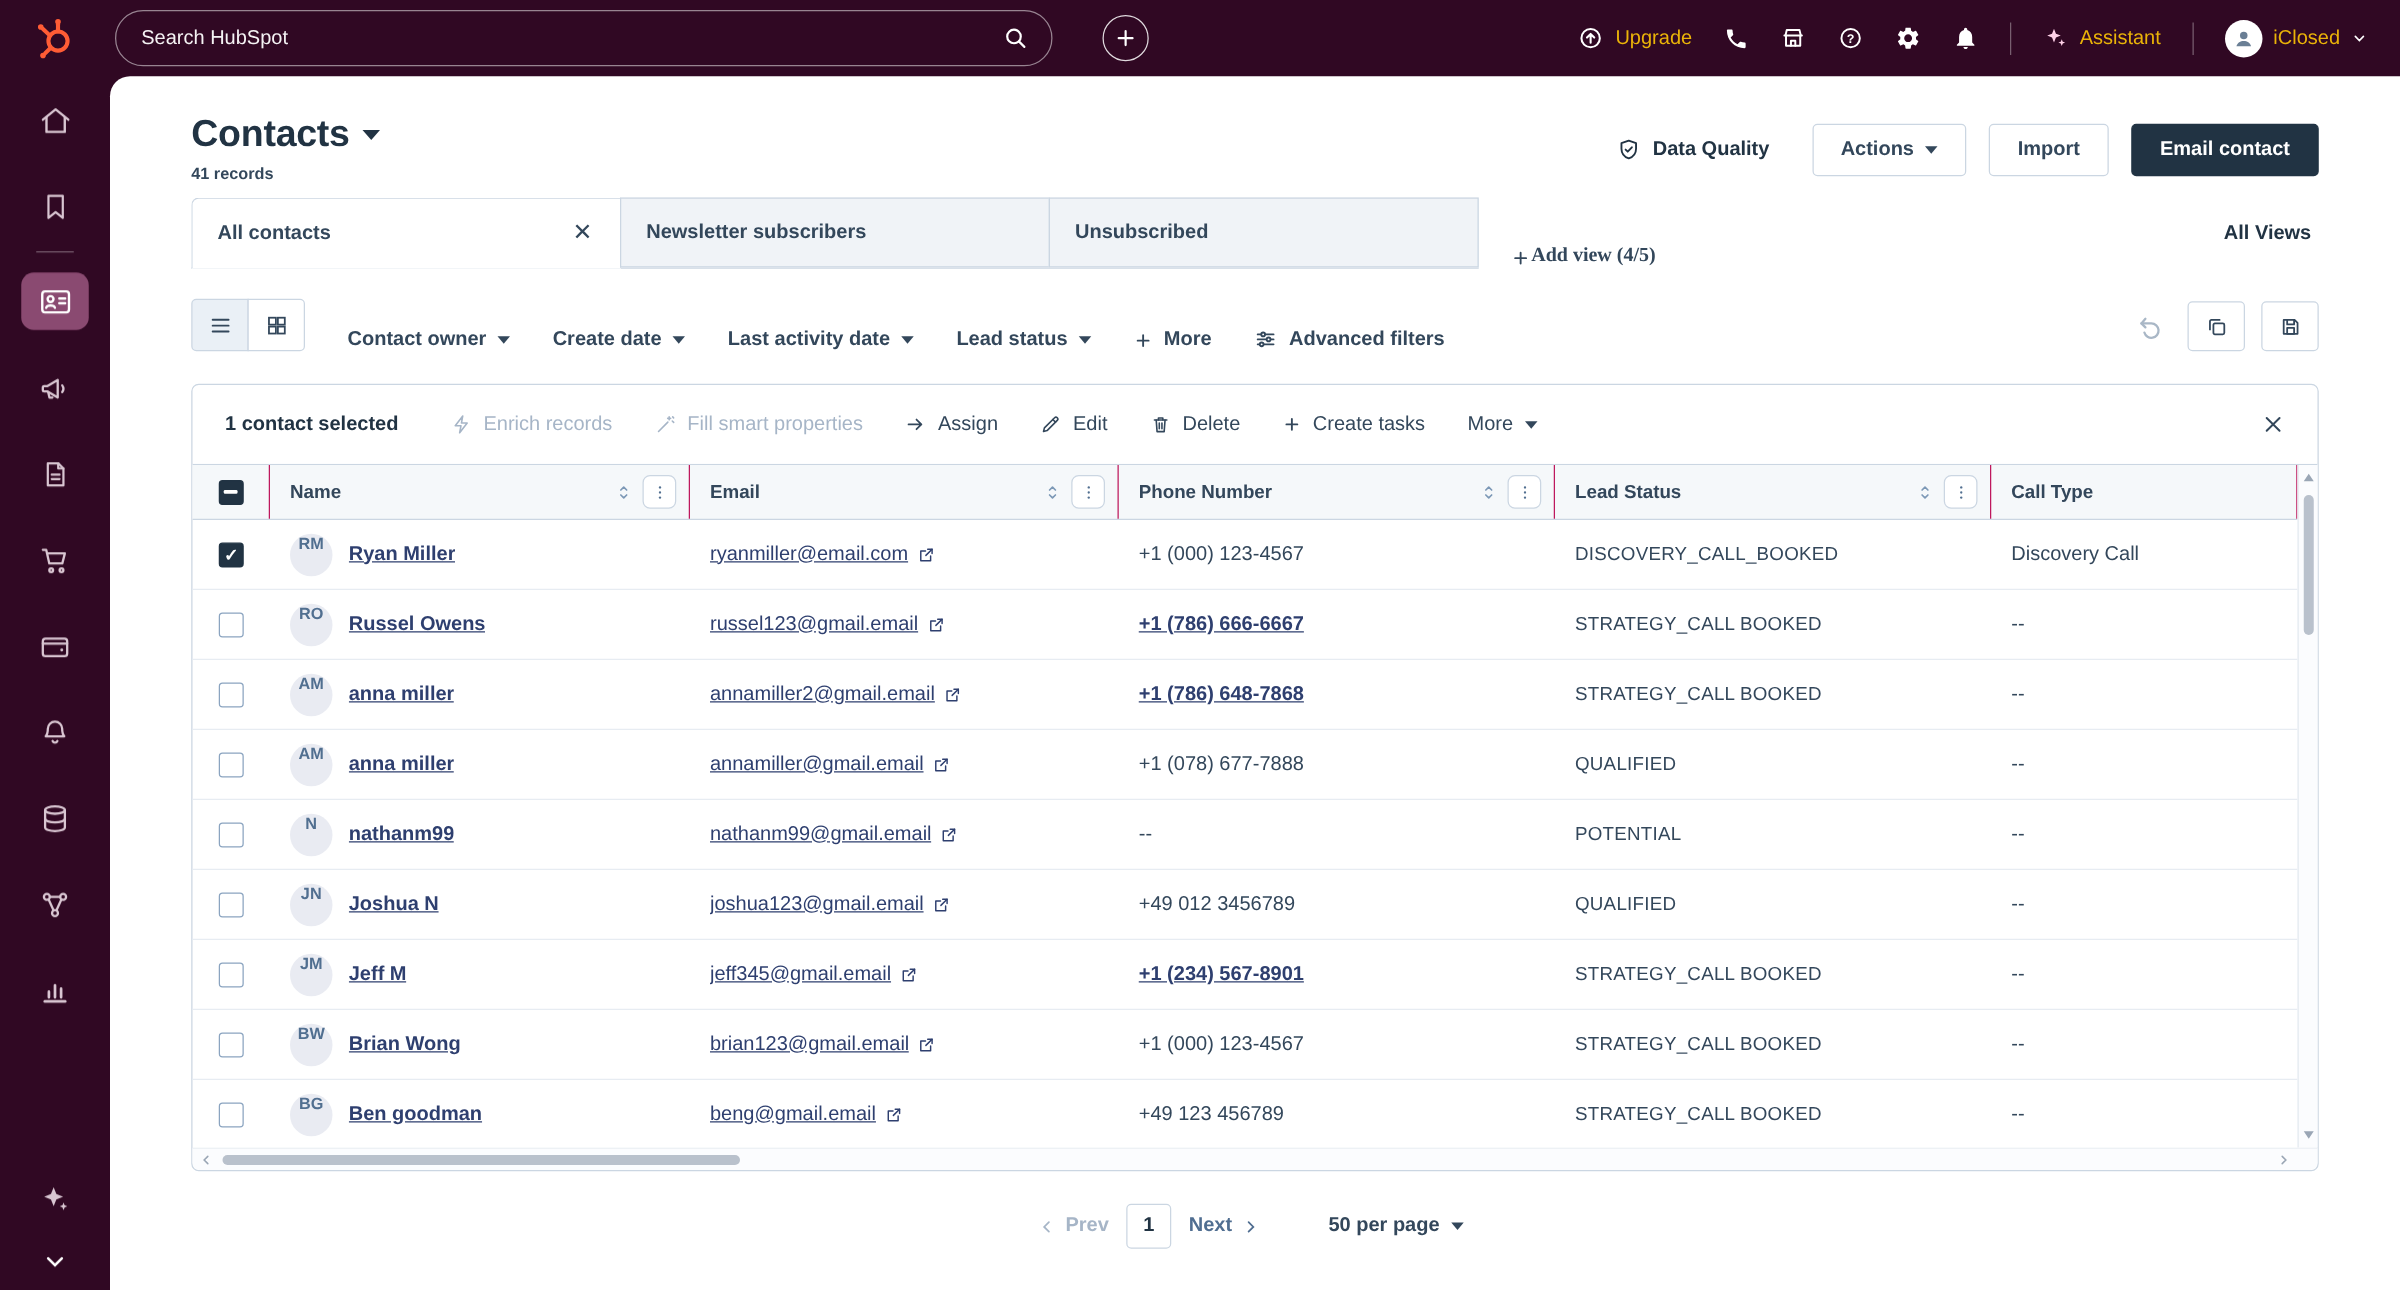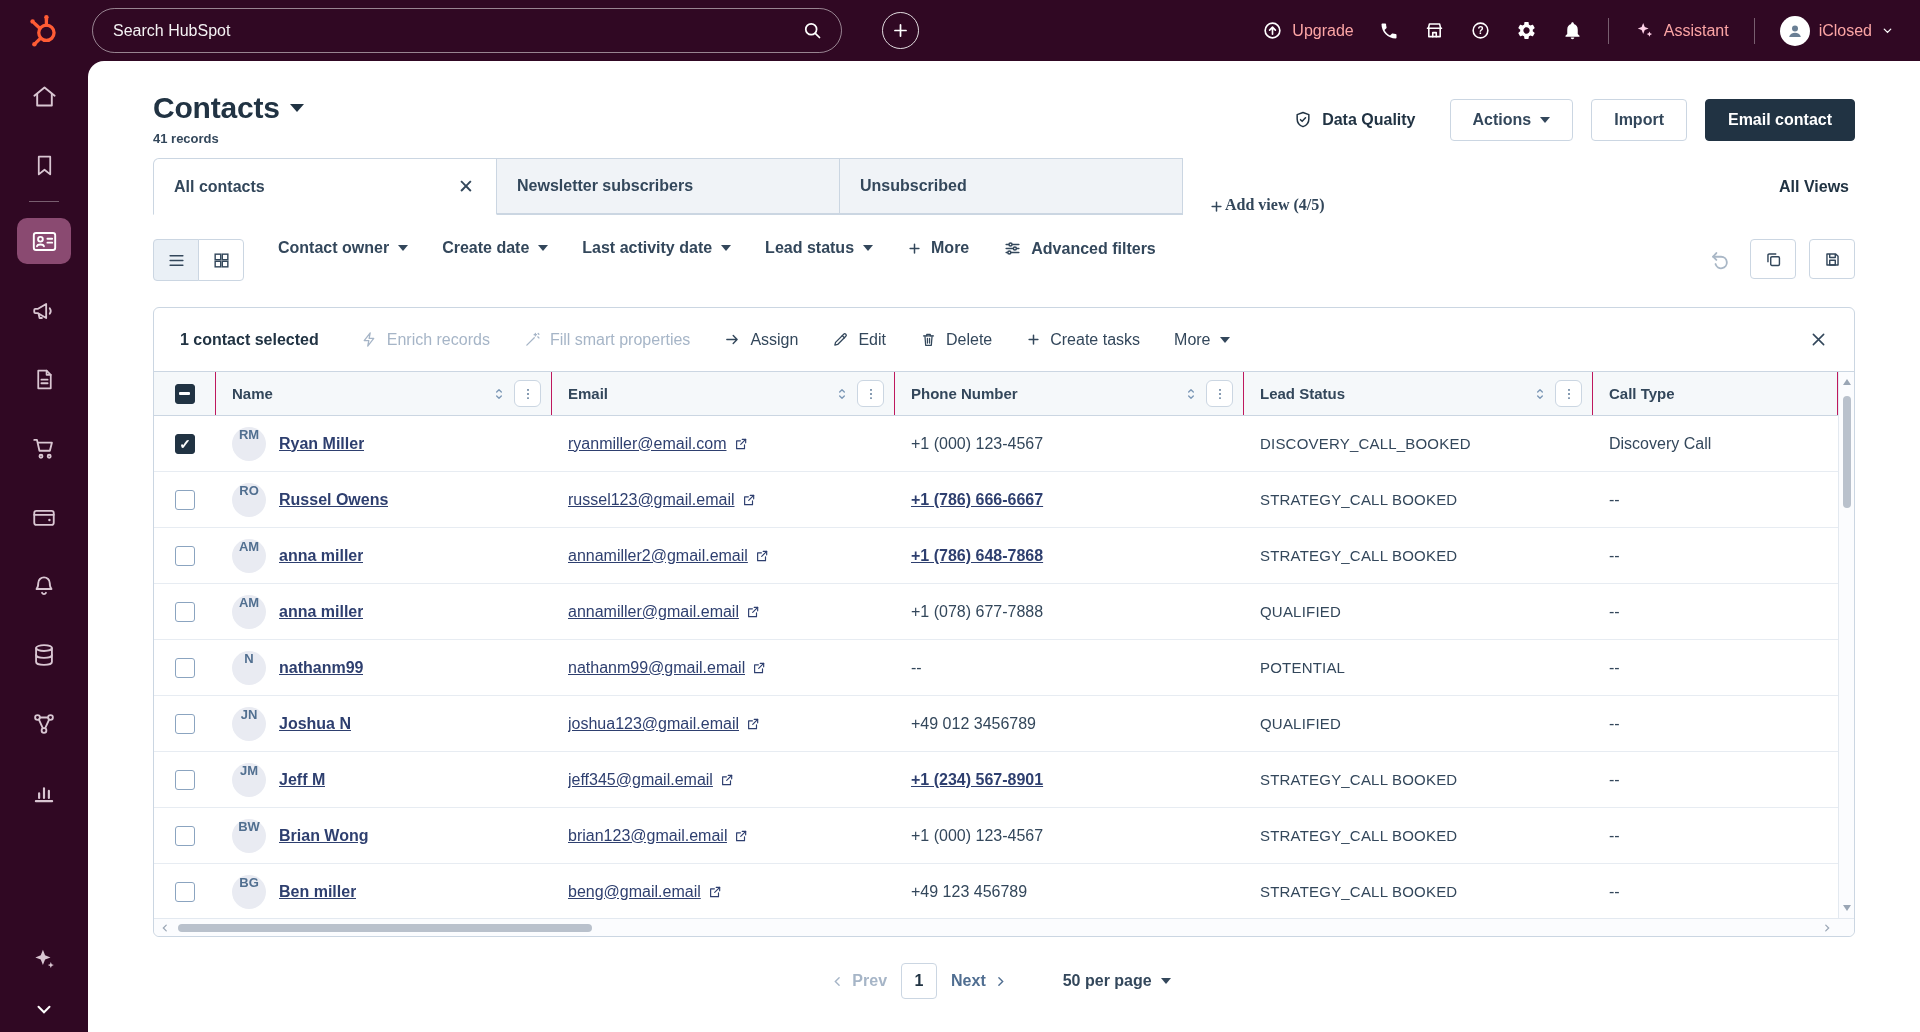--- a/index.html
+++ b/index.html
@@ -14,21 +14,21 @@
   svg{display:block;}
 
   
   .topbar{height:61px;display:flex;align-items:center;}
   .logo-box{width:88px;display:flex;align-items:center;justify-content:center;}
   .searchbar{width:750px;height:45px;border:1px solid rgba(255,255,255,.5);border-radius:24px;display:flex;align-items:center;padding:0 18px;margin-left:4px;}
   .searchbar input{flex:1;background:transparent;border:none;outline:none;color:#fff;font-size:16px;font-family:inherit;}
   .searchbar input::placeholder{color:#fff;opacity:.95;}
   .tb-plus{width:37px;height:37px;border:1.6px solid rgba(255,255,255,.85);border-radius:50%;margin-left:40px;background:transparent;display:flex;align-items:center;justify-content:center;padding:0;}
   .tb-right{margin-left:auto;display:flex;align-items:center;gap:25px;padding-right:26px;}
-  .tb-item{display:flex;align-items:center;gap:9px;color:#fca5a5;font-size:16px;font-weight:500;background:none;border:none;font-family:inherit;padding:0;}
+  .tb-item{display:flex;align-items:center;gap:9px;color:#eab308;font-size:16px;font-weight:500;background:none;border:none;font-family:inherit;padding:0;}
   .tb-divider{width:1px;height:26px;background:rgba(255,255,255,.35);}
   .avatar-top{width:30px;height:30px;border-radius:50%;background:#fff;display:flex;align-items:center;justify-content:center;}
 
   
   .sidebar{position:fixed;left:0;top:61px;bottom:0;width:88px;display:flex;flex-direction:column;align-items:center;padding-top:22px;color:#d9c6d2;}
   .nav-item{margin-bottom:43px;background:none;border:none;color:#d9c6d2;padding:0;display:flex;align-items:center;justify-content:center;}
   .nav-item.active{background:#8a4a71;width:54px;height:46px;border-radius:10px;color:#fff;margin-bottom:34px;margin-top:-6px;}
   .nav-divider{width:30px;height:1px;background:rgba(255,255,255,.35);margin:-20px 0 22px;}
   .nav-spacer{flex:1;}
   .nav-bottom{margin-bottom:26px;}
@@ -54,21 +54,21 @@
   .tabs{display:flex;border-bottom:1px solid #cbd6e2;}
   .tab{width:344px;height:56px;background:#f0f3f7;border:1px solid #cbd6e2;margin-left:-1px;display:flex;align-items:center;padding:0 20px;cursor:default;}
   .tab:first-child{margin-left:0;border-top-left-radius:6px;}
   .tab.active{background:#fff;border-bottom:1px solid #fff;margin-bottom:-1px;height:57px;justify-content:space-between;}
   .tab-label{font-size:16px;font-weight:600;color:#33475b;white-space:nowrap;overflow:hidden;text-overflow:ellipsis;}
   .tab-close{color:#33475b;font-size:19px;line-height:1;background:none;border:none;padding:0 2px;font-family:inherit;}
   .add-view{display:flex;align-items:flex-end;gap:1px;font-weight:600;font-size:16px;color:#33475b;height:56px;margin-left:20px;background:none;border:none;font-family:Liberation Serif, serif;white-space:nowrap;}
   .all-views{margin-left:auto;height:56px;display:flex;align-items:center;font-weight:700;font-size:16px;color:#213343;background:none;border:none;font-family:inherit;}
 
   
-  .filterbar{display:flex;align-items:flex-start;margin-top:24px;gap:34px;}
+  .filterbar{display:flex;align-items:flex-end;margin-top:24px;gap:34px;}
   .vt{display:flex;margin-right:0;}
   .vt button{width:46px;height:42px;border:1px solid #cbd6e2;background:#fff;display:flex;align-items:center;justify-content:center;padding:0;}
   .vt button:first-child{border-radius:4px 0 0 4px;}
   .vt button:last-child{border-radius:0 4px 4px 0;margin-left:-1px;}
   .vt button.active{background:#eaf0f6;}
   .fdrop{display:flex;align-items:center;gap:9px;font-weight:600;font-size:16px;color:#33475b;background:none;border:none;font-family:inherit;padding:0;}
   .util{margin-left:auto;display:flex;align-items:center;gap:13px;}
   .ubtn{width:46px;height:40px;border:1px solid #cbd6e2;border-radius:4px;background:#fff;display:flex;align-items:center;justify-content:center;padding:0;}
   .undo-btn{background:none;border:none;padding:0;margin-right:6px;}
 
@@ -810,21 +810,21 @@
   </div>
 
   <div class="trow grid-cols">
     <div class="cell cb-cell">
       <span class="checkbox"></span>
     </div>
     <div class="cell name-cell">
       <span class="avatar">
         <span>BG</span>
       </span>
-      <a class="name-link">Ben miller</a>
+      <a class="name-link">Ben goodman</a>
     </div>
     <div class="cell">
       <a class="email-link">beng@gmail.email</a>
       <svg class="ext" width="14" height="14" viewBox="0 0 24 24" fill="none" stroke="currentColor" stroke-width="2" stroke-linecap="round" stroke-linejoin="round">
         <path d="M14 4h6v6"></path>
                 <path d="M20 4 11.5 12.5"></path>
                 <path d="M18 13.5V20H4.5V6.5H11"></path>
       </svg>
     </div>
     <div class="cell">

